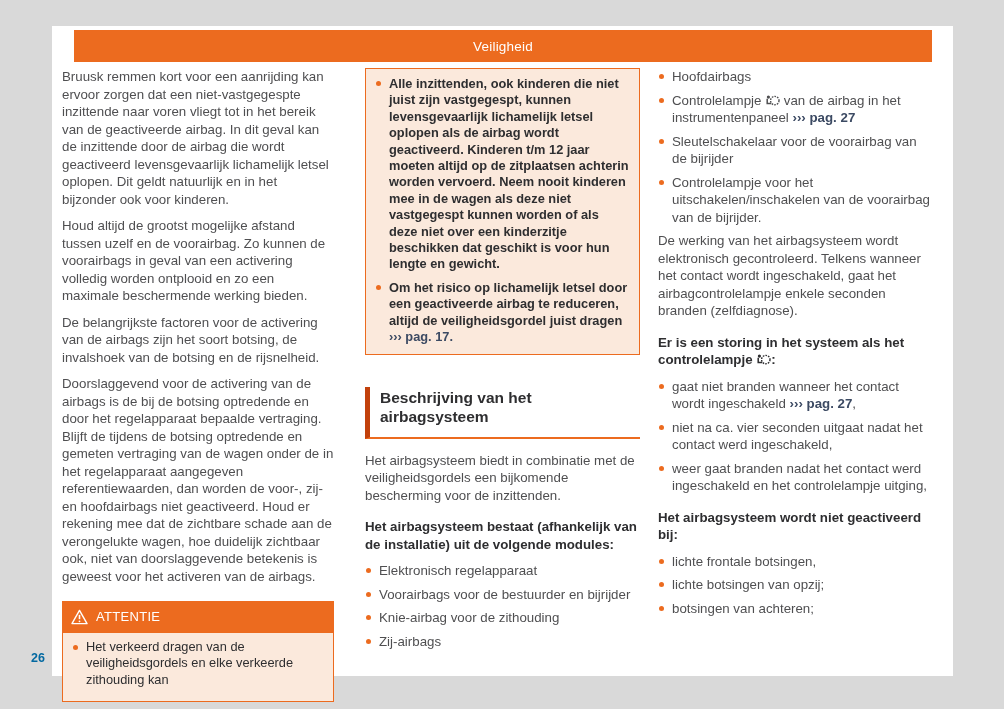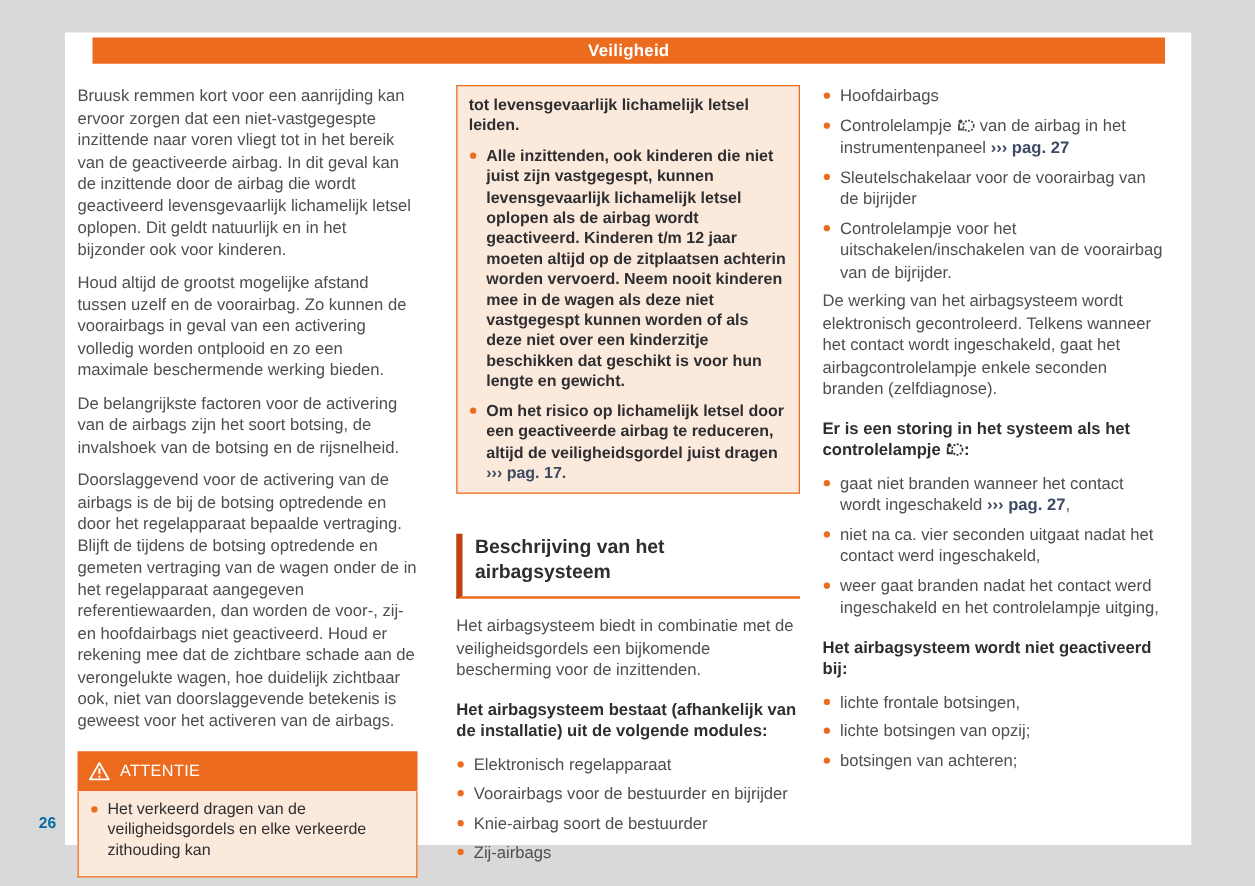--- a/index.html
+++ b/index.html
@@ -7,24 +7,24 @@
     width:1004px;height:709px;position:relative;overflow:hidden;
     background:#d9d9d9;
     font-family:"Liberation Sans",sans-serif;
     -webkit-font-smoothing:antialiased;
   }
   .page{
     position:absolute;left:52px;top:26px;width:901px;height:650px;
     background:#ffffff;
   }
   .titlebar{
-    position:absolute;left:74px;top:30px;width:858px;height:21px;
+    position:absolute;left:74px;top:30px;width:858px;height:32px;
     background:#ec6b1f;color:#ffffff;
     display:flex;align-items:center;justify-content:center;
-    font-size:13.5px;font-weight:700;letter-spacing:.2px;
+    font-size:13.5px;font-weight:400;letter-spacing:.2px;
   }
   .col{
     position:absolute;top:68px;
     font-size:13.3px;line-height:17.5px;color:#4f4f51;
   }
   .col1{left:62px;width:272px;}
   .col2{left:365px;width:275px;}
   .col3{left:658px;width:273px;}
   p.body{margin:0 0 9px 0;}
   p.lead{margin:14px 0 9px 0;font-weight:700;color:#2e2e30;}
@@ -100,39 +100,38 @@
     <div class="attn-body">
       <ul class="dots">
         <li><span>Het verkeerd dragen van de veiligheidsgordels en elke verkeerde zithouding kan</span></li>
       </ul>
     </div>
   </div>
 </div>
 
 <div class="col col2">
   <div class="warnbox">
-    <p>tot levensgevaarlijk lichamelijk letsel leiden.</p>
     <ul class="dots">
       <li><span>Alle inzittenden, ook kinderen die niet juist zijn vastgegespt, kunnen levensgevaarlijk lichamelijk letsel oplopen als de airbag wordt geactiveerd. Kinderen t/m 12 jaar moeten altijd op de zitplaatsen achterin worden vervoerd. Neem nooit kinderen mee in de wagen als deze niet vastgegespt kunnen worden of als deze niet over een kinderzitje beschikken dat geschikt is voor hun lengte en gewicht.</span></li>
       <li>
         <span>Om het risico op lichamelijk letsel door een geactiveerde airbag te reduceren, altijd de veiligheidsgordel juist dragen </span><span class="ref">››› pag. 17.</span>
       </li>
     </ul>
   </div>
 
   <h2 class="sectionhead">Beschrijving van het airbagsysteem</h2>
 
   <p class="body">Het airbagsysteem biedt in combinatie met de veiligheidsgordels een bijkomende bescherming voor de inzittenden.</p>
 
   <p class="lead">Het airbagsysteem bestaat (afhankelijk van de installatie) uit de volgende modules:</p>
 
   <ul class="dots">
     <li><span>Elektronisch regelapparaat</span></li>
     <li><span>Voorairbags voor de bestuurder en bijrijder</span></li>
-    <li><span>Knie-airbag soort de bestuurder</span></li>
+    <li><span>Knie-airbag voor de zithouding</span></li>
     <li><span>Zij-airbags</span></li>
   </ul>
 </div>
 
 <div class="col col3">
   <ul class="dots">
     <li><span>Hoofdairbags</span></li>
     <li>
       <span>Controlelampje </span><span class="lamp"><svg width="15" height="13" viewBox="0 0 15 13">
             <circle cx="3.4" cy="3.1" r="1.6" fill="#4f4f51"></circle>

